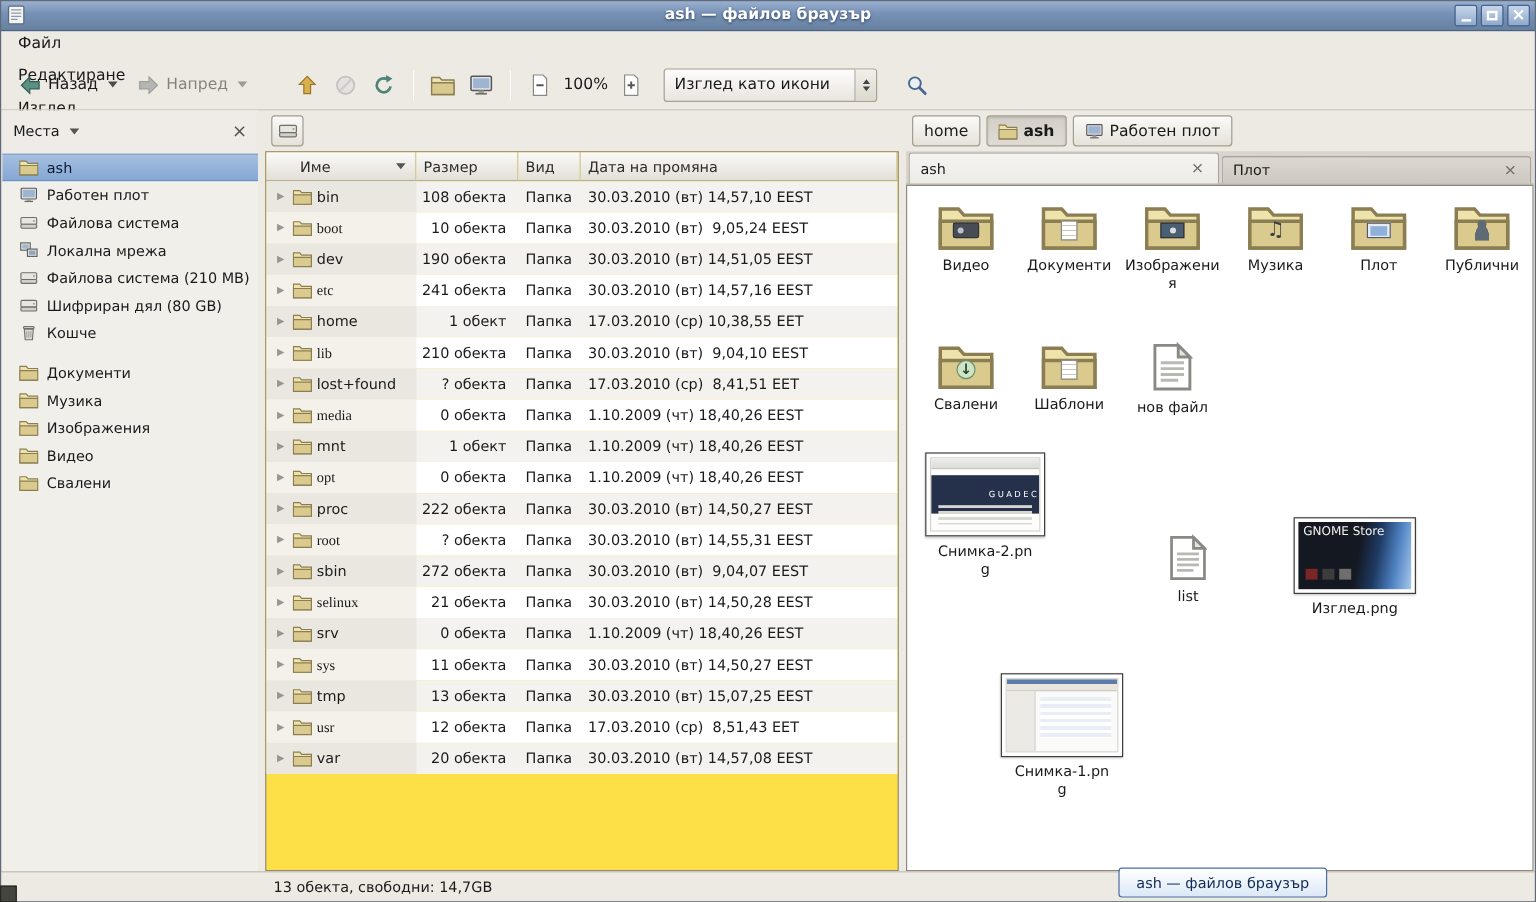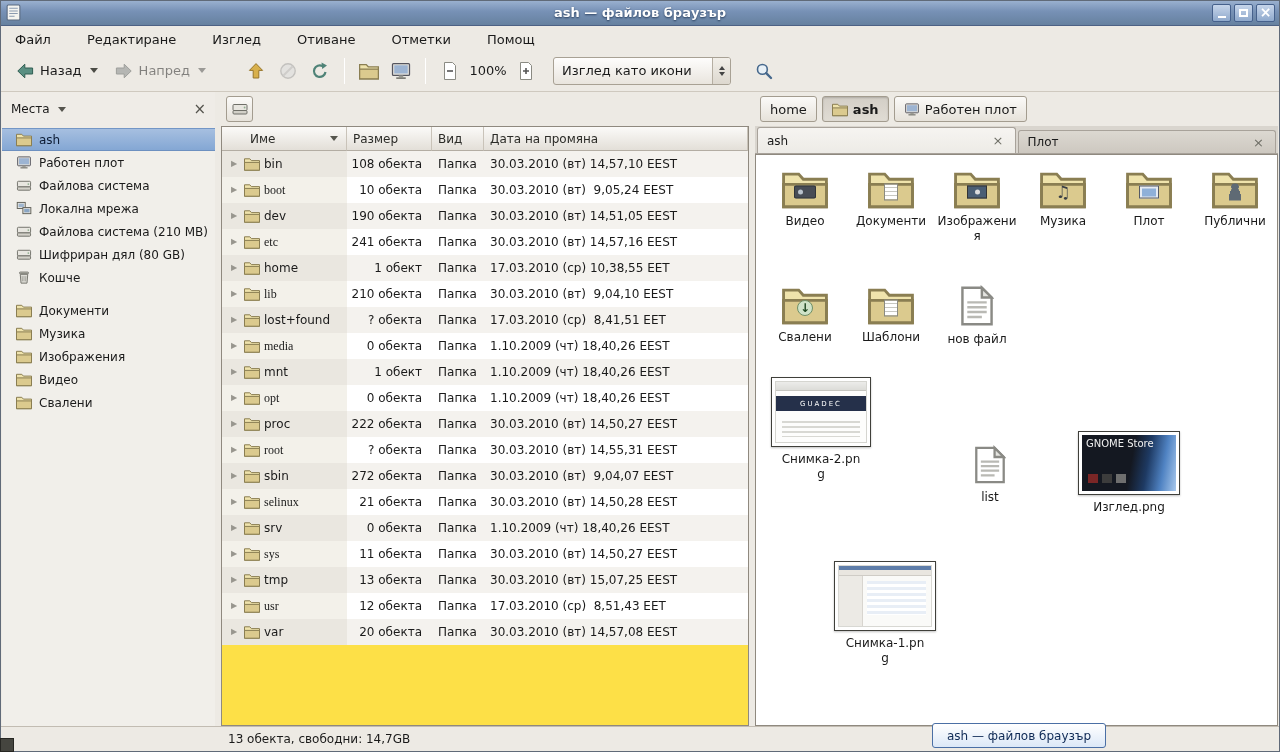--- a/index.html
+++ b/index.html
@@ -17,22 +17,22 @@
   .title-text{position:absolute;left:0;right:0;text-align:center;color:#fff;font-weight:bold;
     font-size:13px;text-shadow:0 1px 2px rgba(20,40,70,.8);}
   .win-btns{margin-left:auto;display:flex;gap:3px;z-index:2;}
   .win-btn{width:19px;height:18px;border:1px solid #46618c;border-radius:2px;
     background:linear-gradient(#c6d5ea,#8fa9cc);display:flex;align-items:center;justify-content:center;}
   .g-min{width:8px;height:2px;background:#fff;margin-top:9px;}
   .g-max{width:9px;height:8px;border:2px solid #fff;}
   .g-close::before{content:"×";color:#fff;font-weight:bold;font-size:14px;line-height:1;}
 
   
-  .menubar{position:absolute;left:0;top:26px;right:0;height:24px;display:flex;align-items:flex-end;
-    padding-left:6px;gap:18px;font-size:13px;}
+  .menubar{position:absolute;left:0;top:26px;right:0;height:24px;display:flex;align-items:flex-start;
+    padding-left:6px;gap:6px;font-size:13px;flex-direction:column;}
   .menu-item{padding:3px 9px;border-radius:2px;}
   .toolbar{position:absolute;left:0;top:50px;right:0;height:42px;display:flex;align-items:center;
     padding:0 8px;gap:2px;font-size:13px;border-bottom:1px solid #cfc9bf;}
   .tbtn{display:flex;align-items:center;gap:5px;padding:3px 7px;height:34px;border-radius:3px;}
   .tbtn.icon-only{padding:3px 5px;}
   .disabled{opacity:.5;filter:grayscale(.9);}
   .ico{display:inline-flex;}
   .ico svg{width:100%;height:100%;display:block;}
   .i20{width:20px;height:20px;}
   .chev{width:0;height:0;border-left:4px solid transparent;border-right:4px solid transparent;
@@ -131,21 +131,21 @@
   .em-music::before{content:"♫";font-size:17px;color:#3a3f45;line-height:1;}
   .em-downloads{width:16px;height:16px;border-radius:50%;background:#cfe3c8;border:1px solid #6f8f66;}
   .em-downloads::before{content:"↓";font-size:12px;font-weight:bold;color:#1e4620;line-height:1;}
 
   
   .thumb{background:#fff;border:1px solid #3f3f3a;padding:3px;box-shadow:0 1px 2px rgba(0,0,0,.25);}
   .t-in{position:relative;width:100%;height:100%;overflow:hidden;}
   .thumb-guadec{width:100px;height:70px;}
   .thumb-guadec .t-in{background:#fdfdfc;border:1px solid #d5d5d0;}
   .tg-top{height:9px;background:linear-gradient(#ececea,#dcdcd8);border-bottom:1px solid #c5c5c0;}
-  .tg-band{margin-top:5px;height:15px;background:#25304a;display:flex;align-items:center;justify-content:center;}
+  .tg-band{margin-top:5px;height:32px;background:#25304a;display:flex;align-items:center;justify-content:flex-end;}
   .tg-text{color:#fff;font-size:7px;letter-spacing:2px;}
   .tg-lines{position:absolute;left:6px;right:6px;bottom:5px;height:16px;
     background:repeating-linear-gradient(180deg,#d8d8d3 0 2px,rgba(0,0,0,0) 2px 5px);}
   .thumb-store{width:102px;height:64px;}
   .thumb-store .t-in{background:linear-gradient(100deg,#141821 0 52%,#1e3a63 68%,#4f82c2 84%,#a8c8ec 100%);}
   .ts-text{position:absolute;top:3px;left:4px;color:#f0f0f0;font-size:10px;white-space:nowrap;}
   .ts-sq{position:absolute;width:10px;height:9px;bottom:8px;}
   .s1{left:6px;background:#7a2626;} .s2{left:20px;background:#3c3c3c;} .s3{left:34px;background:#6e6e6e;}
   .thumb-fm{width:102px;height:70px;}
   .thumb-fm .t-in{background:#fafaf8;border:1px solid #d8d8d3;}

